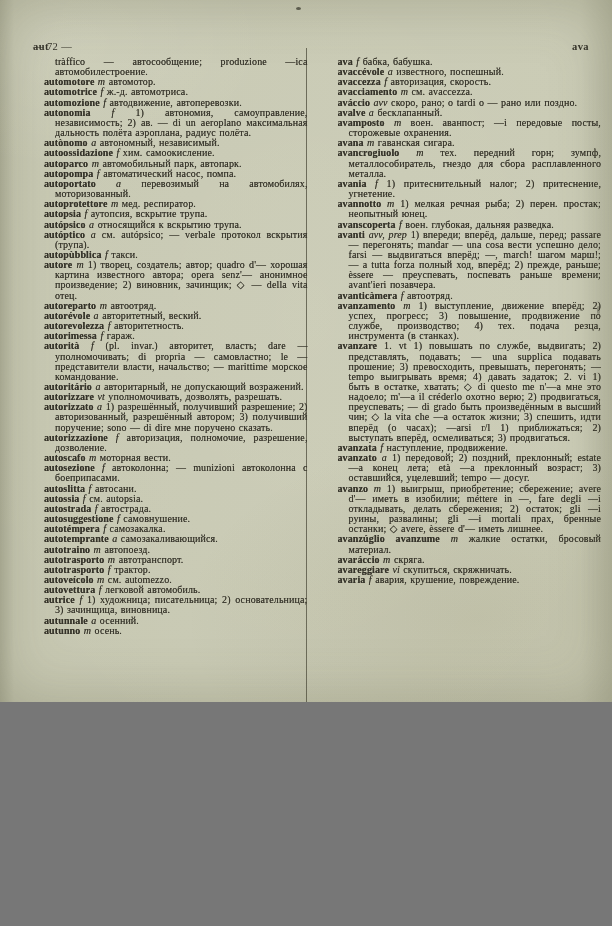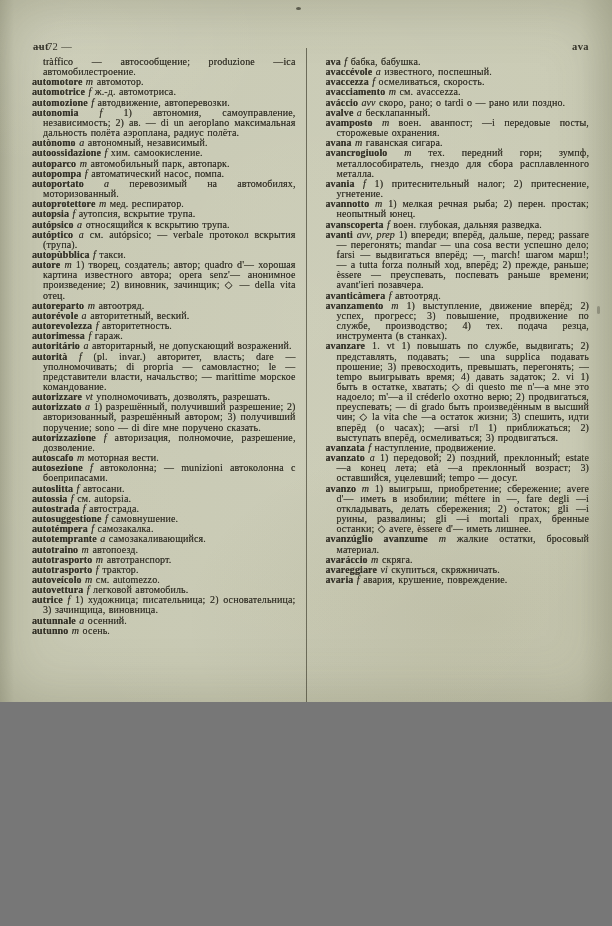--- a/index.html
+++ b/index.html
@@ -23,21 +23,21 @@
     font-size:10.5px;font-weight:bold;letter-spacing:0.4px;
   }
   .running-head .hw-left{position:absolute;left:0;top:0;}
   .running-head .page-number{position:absolute;left:0;right:0;top:0;text-align:left;font-weight:normal;}
   .running-head .hw-right{position:absolute;right:0;top:0;}
   .col-divider{
     position:absolute;left:306px;top:48px;width:1px;height:812px;
     background:#5c5a4a;opacity:0.85;
   }
   .columns{
-    position:absolute;top:57px;left:32px;width:557px;height:812px;
+    position:absolute;top:57px;left:44px;width:557px;height:812px;
     display:flex;gap:30px;
   }
   .col{
     width:271px;height:100%;overflow:hidden;
     font-size:10px;line-height:10.15px;
     text-align:justify;
     letter-spacing:0.12px;word-spacing:0.8px;
     text-shadow:0 0 0.45px rgba(55,52,40,0.75);
   }
   .entry{margin:0;padding-left:11px;text-indent:-11px;}
@@ -86,22 +86,22 @@
         <p class="entry"><span class="hw">autoprotettore</span><span class="pos"> m </span><span class="def">мед. респиратор.</span></p>
         <p class="entry"><span class="hw">autopsia</span><span class="pos"> f </span><span class="def">аутопсия, вскрытие трупа.</span></p>
         <p class="entry"><span class="hw">autópsico</span><span class="pos"> a </span><span class="def">относящийся к вскрытию трупа.</span></p>
         <p class="entry"><span class="hw">autóptico</span><span class="pos"> a </span><span class="def">см. autópsico; — verbale протокол вскрытия (трупа).</span></p>
         <p class="entry"><span class="hw">autopùbblica</span><span class="pos"> f </span><span class="def">такси.</span></p>
         <p class="entry"><span class="hw">autore</span><span class="pos"> m </span><span class="def">1) творец, создатель; автор; quadro d'— хорошая картина известного автора; opera senz'— анонимное произведение; 2) виновник, зачинщик; ◇ — della vita отец.</span></p>
         <p class="entry"><span class="hw">autoreparto</span><span class="pos"> m </span><span class="def">автоотряд.</span></p>
         <p class="entry"><span class="hw">autorévole</span><span class="pos"> a </span><span class="def">авторитетный, веский.</span></p>
         <p class="entry"><span class="hw">autorevolezza</span><span class="pos"> f </span><span class="def">авторитетность.</span></p>
         <p class="entry"><span class="hw">autorimessa</span><span class="pos"> f </span><span class="def">гараж.</span></p>
+        <p class="entry"><span class="hw">autorità</span><span class="pos"> f </span><span class="def">(pl. invar.) авторитет, власть; dare — уполномочивать; di propria — самовластно; le — представители власти, начальство; — marittime морское командование.</span></p>
         <p class="entry"><span class="hw">autoritário</span><span class="pos"> a </span><span class="def">авторитарный, не допускающий возражений.</span></p>
-        <p class="entry"><span class="hw">autorità</span><span class="pos"> f </span><span class="def">(pl. invar.) авторитет, власть; dare — уполномочивать; di propria — самовластно; le — представители власти, начальство; — marittime морское командование.</span></p>
         <p class="entry"><span class="hw">autorizzare</span><span class="pos"> vt </span><span class="def">уполномочивать, дозволять, разрешать.</span></p>
         <p class="entry"><span class="hw">autorizzato</span><span class="pos"> a </span><span class="def">1) разрешённый, получивший разрешение; 2) авторизованный, разрешённый автором; 3) получивший поручение; sono — di dire мне поручено сказать.</span></p>
         <p class="entry"><span class="hw">autorizzazione</span><span class="pos"> f </span><span class="def">авторизация, полномочие, разрешение, дозволение.</span></p>
         <p class="entry"><span class="hw">autoscafo</span><span class="pos"> m </span><span class="def">моторная вести.</span></p>
         <p class="entry"><span class="hw">autosezione</span><span class="pos"> f </span><span class="def">автоколонна; — munizioni автоколонна с боеприпасами.</span></p>
         <p class="entry"><span class="hw">autoslitta</span><span class="pos"> f </span><span class="def">автосани.</span></p>
         <p class="entry"><span class="hw">autossia</span><span class="pos"> f </span><span class="def">см. autopsia.</span></p>
         <p class="entry"><span class="hw">autostrada</span><span class="pos"> f </span><span class="def">автострада.</span></p>
         <p class="entry"><span class="hw">autosuggestione</span><span class="pos"> f </span><span class="def">самовнушение.</span></p>
         <p class="entry"><span class="hw">autotémpera</span><span class="pos"> f </span><span class="def">самозакалка.</span></p>
@@ -111,21 +111,21 @@
         <p class="entry"><span class="hw">autotrasporto</span><span class="pos"> f </span><span class="def">трактор.</span></p>
         <p class="entry"><span class="hw">autoveícolo</span><span class="pos"> m </span><span class="def">см. automezzo.</span></p>
         <p class="entry"><span class="hw">autovettura</span><span class="pos"> f </span><span class="def">легковой автомобиль.</span></p>
         <p class="entry"><span class="hw">autrice</span><span class="pos"> f </span><span class="def">1) художница; писательница; 2) основательница; 3) зачинщица, виновница.</span></p>
         <p class="entry"><span class="hw">autunnale</span><span class="pos"> a </span><span class="def">осенний.</span></p>
         <p class="entry"><span class="hw">autunno</span><span class="pos"> m </span><span class="def">осень.</span></p>
       </div>
     <div class="col" id="col-right">
         <p class="entry"><span class="hw">ava</span><span class="pos"> f </span><span class="def">бабка, бабушка.</span></p>
         <p class="entry"><span class="hw">avaccévole</span><span class="pos"> a </span><span class="def">известного, поспешный.</span></p>
-        <p class="entry"><span class="hw">avaccezza</span><span class="pos"> f </span><span class="def">осмеливаться, скорость.</span></p>
+        <p class="entry"><span class="hw">avaccezza</span><span class="pos"> f </span><span class="def">авторизация, скорость.</span></p>
         <p class="entry"><span class="hw">avacciamento</span><span class="pos"> m </span><span class="def">см. avaccezza.</span></p>
         <p class="entry"><span class="hw">aváccio</span><span class="pos"> avv </span><span class="def">скоро, рано; o tardi o — рано или поздно.</span></p>
         <p class="entry"><span class="hw">avalve</span><span class="pos"> a </span><span class="def">бесклапанный.</span></p>
         <p class="entry"><span class="hw">avamposto</span><span class="pos"> m </span><span class="def">воен. аванпост; —i передовые посты, сторожевые охранения.</span></p>
         <p class="entry"><span class="hw">avana</span><span class="pos"> m </span><span class="def">гаванская сигара.</span></p>
         <p class="entry"><span class="hw">avancrogiuolo</span><span class="pos"> m </span><span class="def">тех. передний горн; зумпф, металлособиратель, гнездо для сбора расплавленного металла.</span></p>
         <p class="entry"><span class="hw">avania</span><span class="pos"> f </span><span class="def">1) притеснительный налог; 2) притеснение, угнетение.</span></p>
         <p class="entry"><span class="hw">avannotto</span><span class="pos"> m </span><span class="def">1) мелкая речная рыба; 2) перен. простак; неопытный юнец.</span></p>
         <p class="entry"><span class="hw">avanscoperta</span><span class="pos"> f </span><span class="def">воен. глубокая, дальняя разведка.</span></p>
         <p class="entry"><span class="hw">avanti</span><span class="pos"> avv, prep </span><span class="def">1) впереди; вперёд, дальше, перед; passare — перегонять; mandar — una cosa вести успешно дело; farsi — выдвигаться вперёд; —, march! шагом марш!; — a tutta forza полный ход, вперёд; 2) прежде, раньше; èssere — преуспевать, поспевать раньше времени; avant'ieri позавчера.</span></p>

